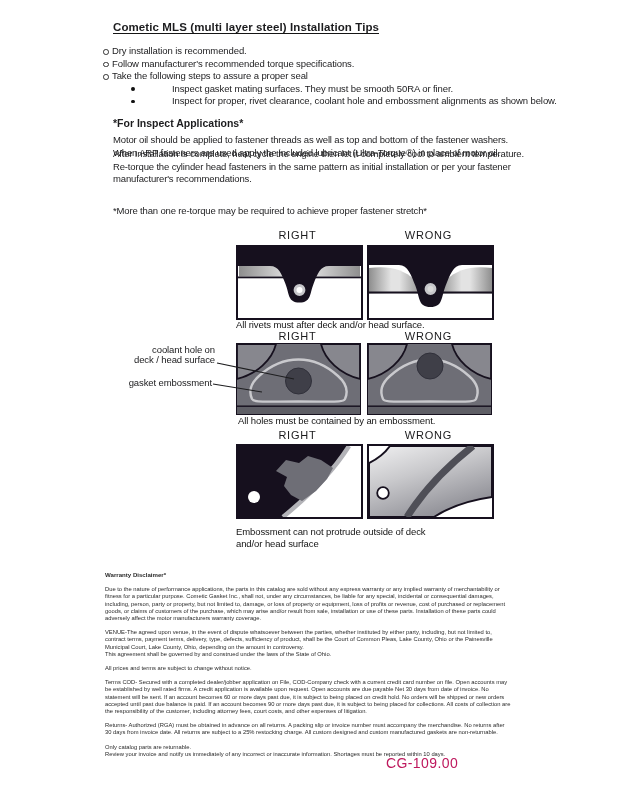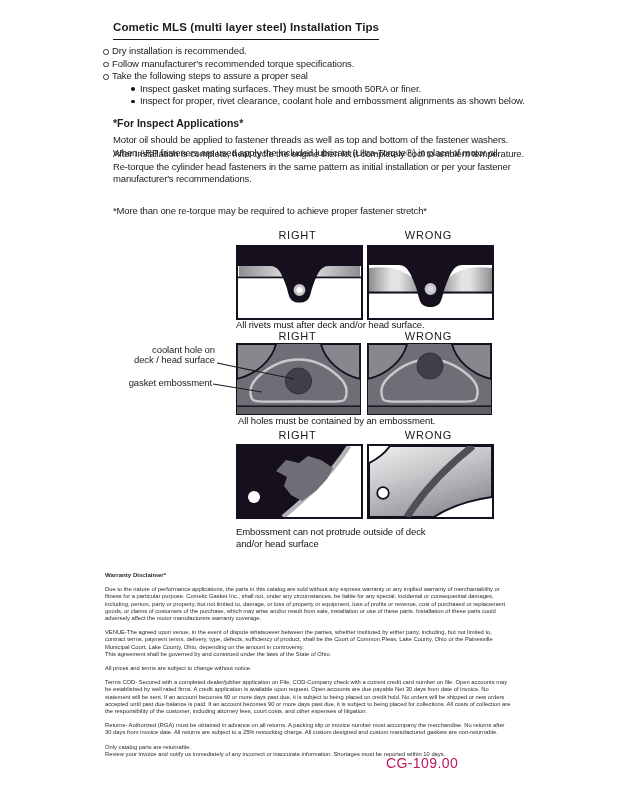--- a/index.html
+++ b/index.html
@@ -4,28 +4,28 @@
 <style>
   html,body{margin:0;padding:0;background:#e8e8e8;}
   .page{
     position:relative;width:618px;height:800px;background:#ffffff;
     font-family:"Liberation Sans","DejaVu Sans",sans-serif;color:#1c1c1e;
     overflow:hidden;margin:0 auto;
   }
   .abs{position:absolute;}
   .doc-title{
     left:113px;top:21px;font-size:11.5px;font-weight:bold;
-    border-bottom:1.6px solid #151515;padding-bottom:6px;letter-spacing:.1px;
+    border-bottom:1.6px solid #151515;padding-bottom:0;letter-spacing:.1px;
   }
   .tips{left:103px;top:45px;width:460px;font-size:9.5px;line-height:12.6px;letter-spacing:-.1px;}
   .tip-row{display:flex;align-items:flex-start;}
   .tip-row .mark{flex:0 0 9px;display:flex;justify-content:flex-start;padding-top:4.2px;}
   .circle-o{width:3.6px;height:3.6px;border:1px solid #333;border-radius:50%;}
   .circle-f{width:3.8px;height:3.8px;background:#111;border-radius:50%;}
-  .sub{margin-left:28px;}
+  .sub{margin-left:28px;gap:32px;}
   .diesel-h{left:113px;top:117px;font-size:10.5px;font-weight:bold;}
   .body-p{left:113px;width:417px;font-size:9.5px;line-height:12.6px;letter-spacing:-.15px;}
   .rw-label{width:123px;text-align:center;font-size:11px;letter-spacing:.8px;color:#1a1a1c;}
   .caption{font-size:9.5px;line-height:11.5px;color:#141414;letter-spacing:-.1px;}
   .preline{white-space:pre-line;}
   .panel{border:2px solid #16101e;display:block;background:#fff;}
   .panel2{border:1.6px solid #16101e;display:block;}
   .callout{font-size:9.5px;line-height:9.8px;text-align:right;color:#1a1a1c;letter-spacing:-.1px;}
   .disclaimer{left:105px;top:571px;width:407px;font-size:5.8px;line-height:7.2px;color:#2a2a2a;letter-spacing:0;}
   .disclaimer h4{margin:0 0 8px 0;font-size:6.1px;font-weight:bold;}

